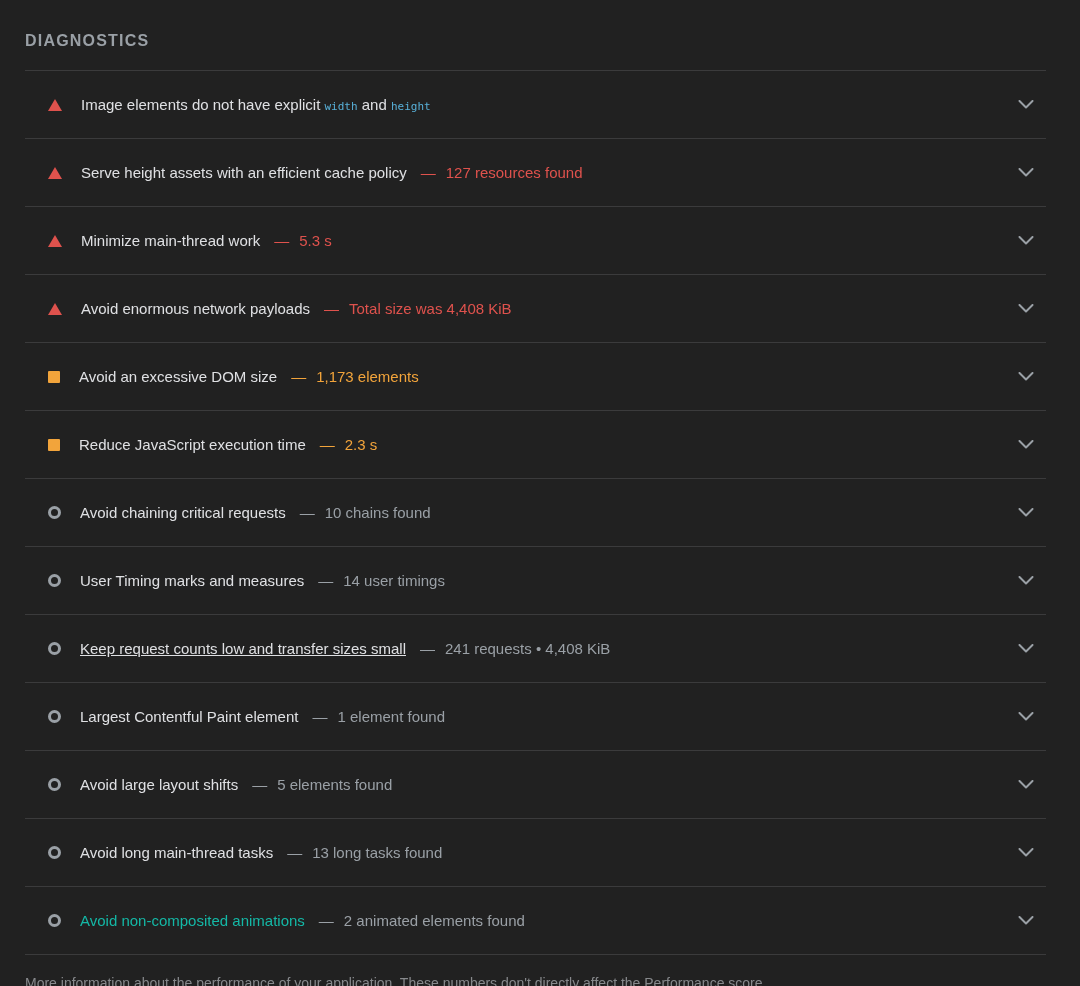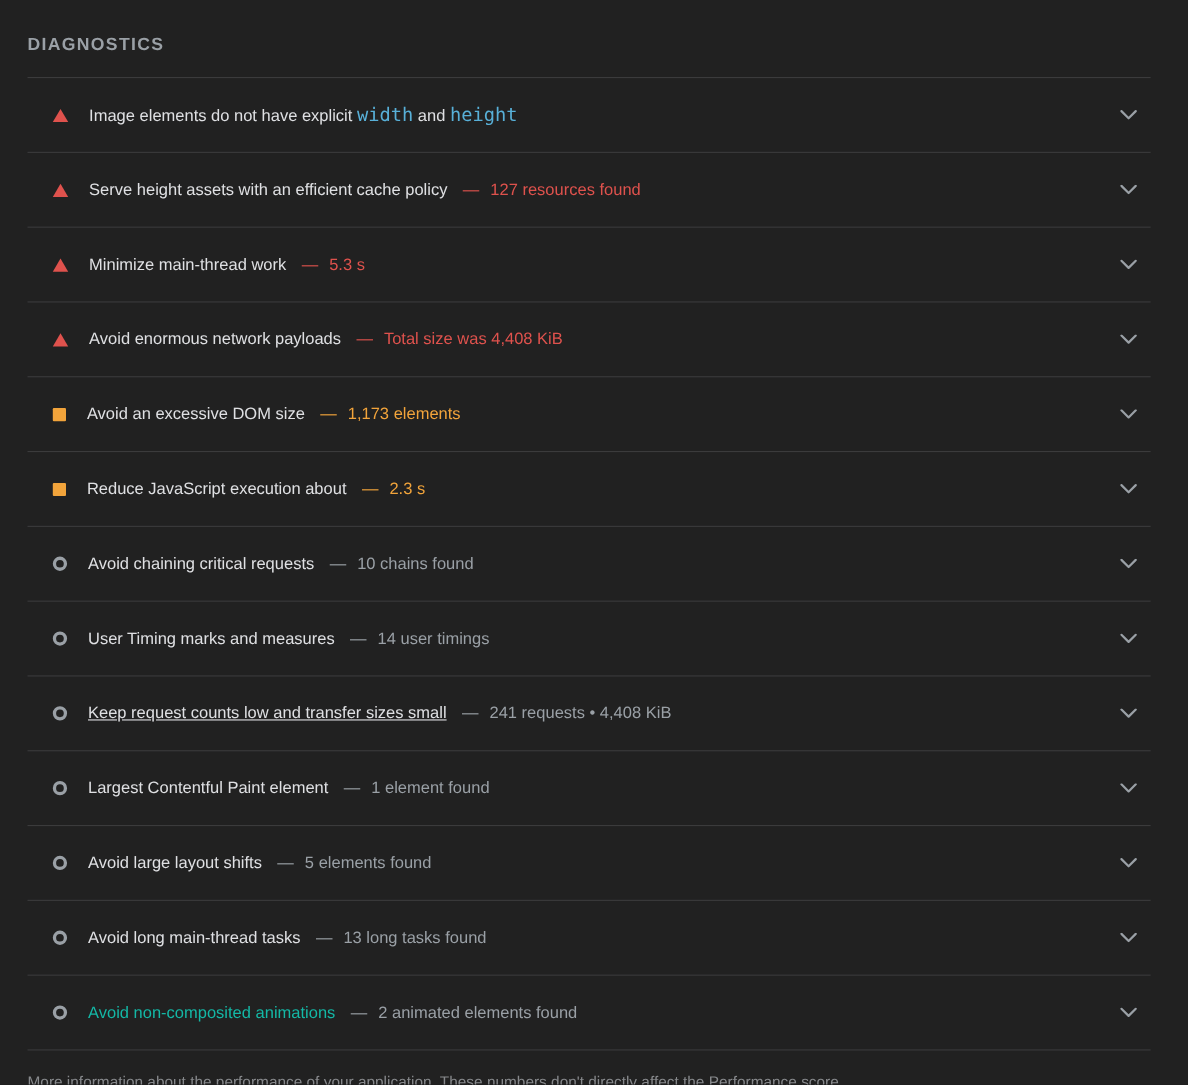--- a/index.html
+++ b/index.html
@@ -53,21 +53,21 @@
     border-radius: 50%;
     background: transparent;
   }
   .label {
     font-size: 15px;
     color: #dfe0e3;
     white-space: nowrap;
   }
   .label .code {
     font-family: "DejaVu Sans Mono", monospace;
-    font-size: 17px;
+    font-size: 11px;
   }
   .value-wrap {
     font-size: 15px;
     white-space: nowrap;
     display: flex;
     align-items: center;
   }
   .sep { margin: 0 10px 0 14px; }
   .chevron {
     margin-left: auto;
@@ -146,21 +146,21 @@
       <span class="val">1,173 elements</span>
     </span>
     <span class="chevron" style="color: rgb(154, 160, 166);">
       <svg width="16" height="9" viewBox="0 0 16 9" fill="none">
         <path d="M1.5 1 L8 7.5 L14.5 1" stroke="currentColor" stroke-width="2" stroke-linecap="round" stroke-linejoin="round"></path>
       </svg>
     </span>
   </div>
       <div class="row">
     <span class="icon icon-square" style="background: rgb(242, 164, 59);"></span>
-    <span class="label" style="color: rgb(223, 224, 227);"><span>Reduce JavaScript execution about</span></span>
+    <span class="label" style="color: rgb(223, 224, 227);"><span>Reduce JavaScript execution time</span></span>
     <span class="value-wrap" style="color: rgb(242, 164, 59);">
       <span class="sep">—</span>
       <span class="val">2.3 s</span>
     </span>
     <span class="chevron" style="color: rgb(154, 160, 166);">
       <svg width="16" height="9" viewBox="0 0 16 9" fill="none">
         <path d="M1.5 1 L8 7.5 L14.5 1" stroke="currentColor" stroke-width="2" stroke-linecap="round" stroke-linejoin="round"></path>
       </svg>
     </span>
   </div>

